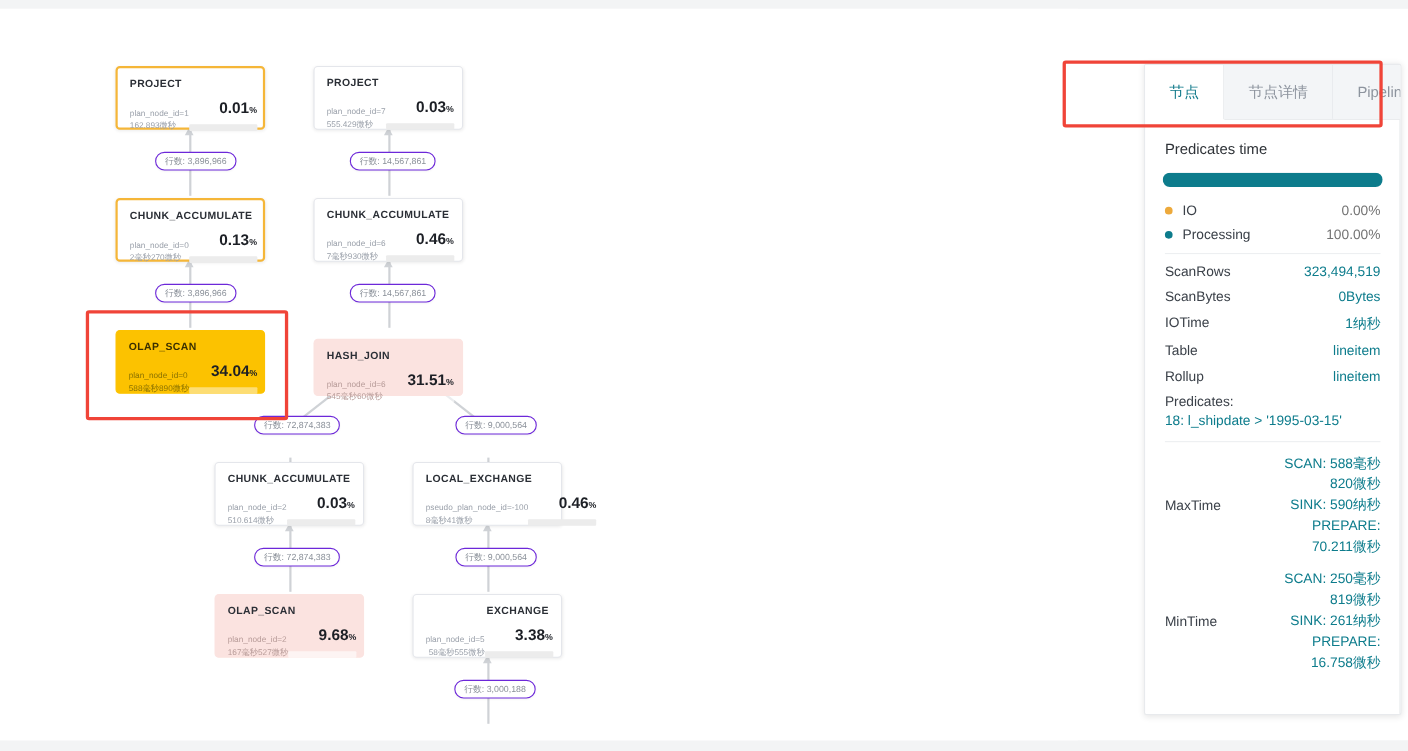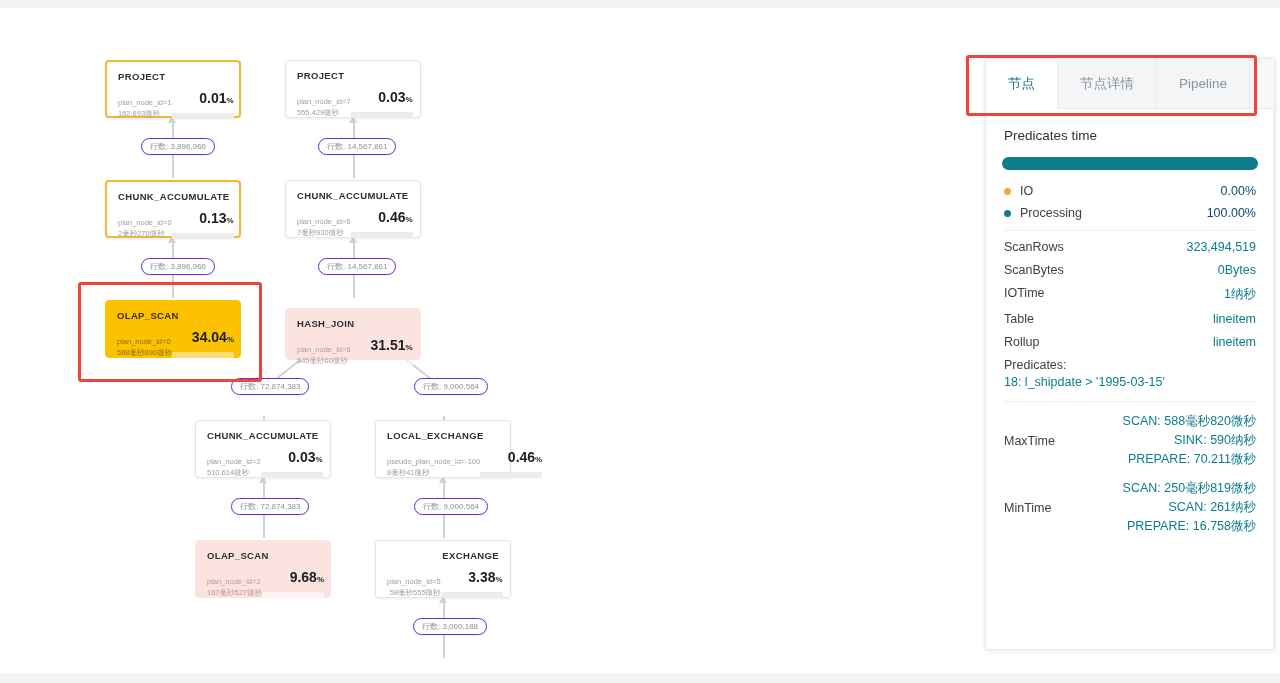--- a/index.html
+++ b/index.html
@@ -141,22 +141,22 @@
     position: absolute;
     border: 3px solid #f04438;
     border-radius: 3px;
     background: transparent;
     pointer-events: none;
   }
 
   
   #panel {
     position: absolute;
-    left: 985px; top: 58px;
-    width: 290px; height: 592px;
+    left: 1040px; top: 58px;
+    width: 234px; height: 592px;
     background: #ffffff;
     border: 1px solid #e8eaed;
     border-radius: 2px;
     box-shadow: 0 1px 6px rgba(0,0,0,0.10);
     box-sizing: border-box;
     overflow: hidden;
   }
   .tabs {
     display: flex;
     height: 49px;
@@ -204,21 +204,21 @@
     font-size: 12.5px;
     margin: 0 2px 8px 2px;
   }
   .legend-row .dot {
     width: 7px; height: 7px;
     border-radius: 50%;
     margin-right: 9px;
     flex: 0 0 auto;
   }
   .legend-row .lbl { color: #3b4149; flex: 1 1 auto; }
-  .legend-row .val { color: #0c4a6e; text-align: center; }
+  .legend-row .val { color: #737373; text-align: center; }
 
   .divider { height:1px; background:#edeff1; margin: 10px 2px 9px 2px; }
 
   .kv {
     display: flex;
     justify-content: space-between;
     align-items: flex-start;
     font-size: 12.5px;
     margin: 0 2px 9px 2px;
   }
@@ -493,21 +493,21 @@
           <div>SCAN: 588毫秒820微秒</div>
           <div>SINK: 590纳秒</div>
           <div>PREPARE: 70.211微秒</div>
         </span>
       </div>
 
       <div class="kvm">
         <span class="k">MinTime</span>
         <span class="vlist">
           <div>SCAN: 250毫秒819微秒</div>
-          <div>SCAN: 261纳秒</div>
+          <div>SINK: 261纳秒</div>
           <div>PREPARE: 16.758微秒</div>
         </span>
       </div>
     </div>
     <div class="panel-scroll-edge"></div>
   </div>
 
   <div class="red-box" style="left:966px; top:55px; width:285px; height:55px;"></div>
 
 </div>

